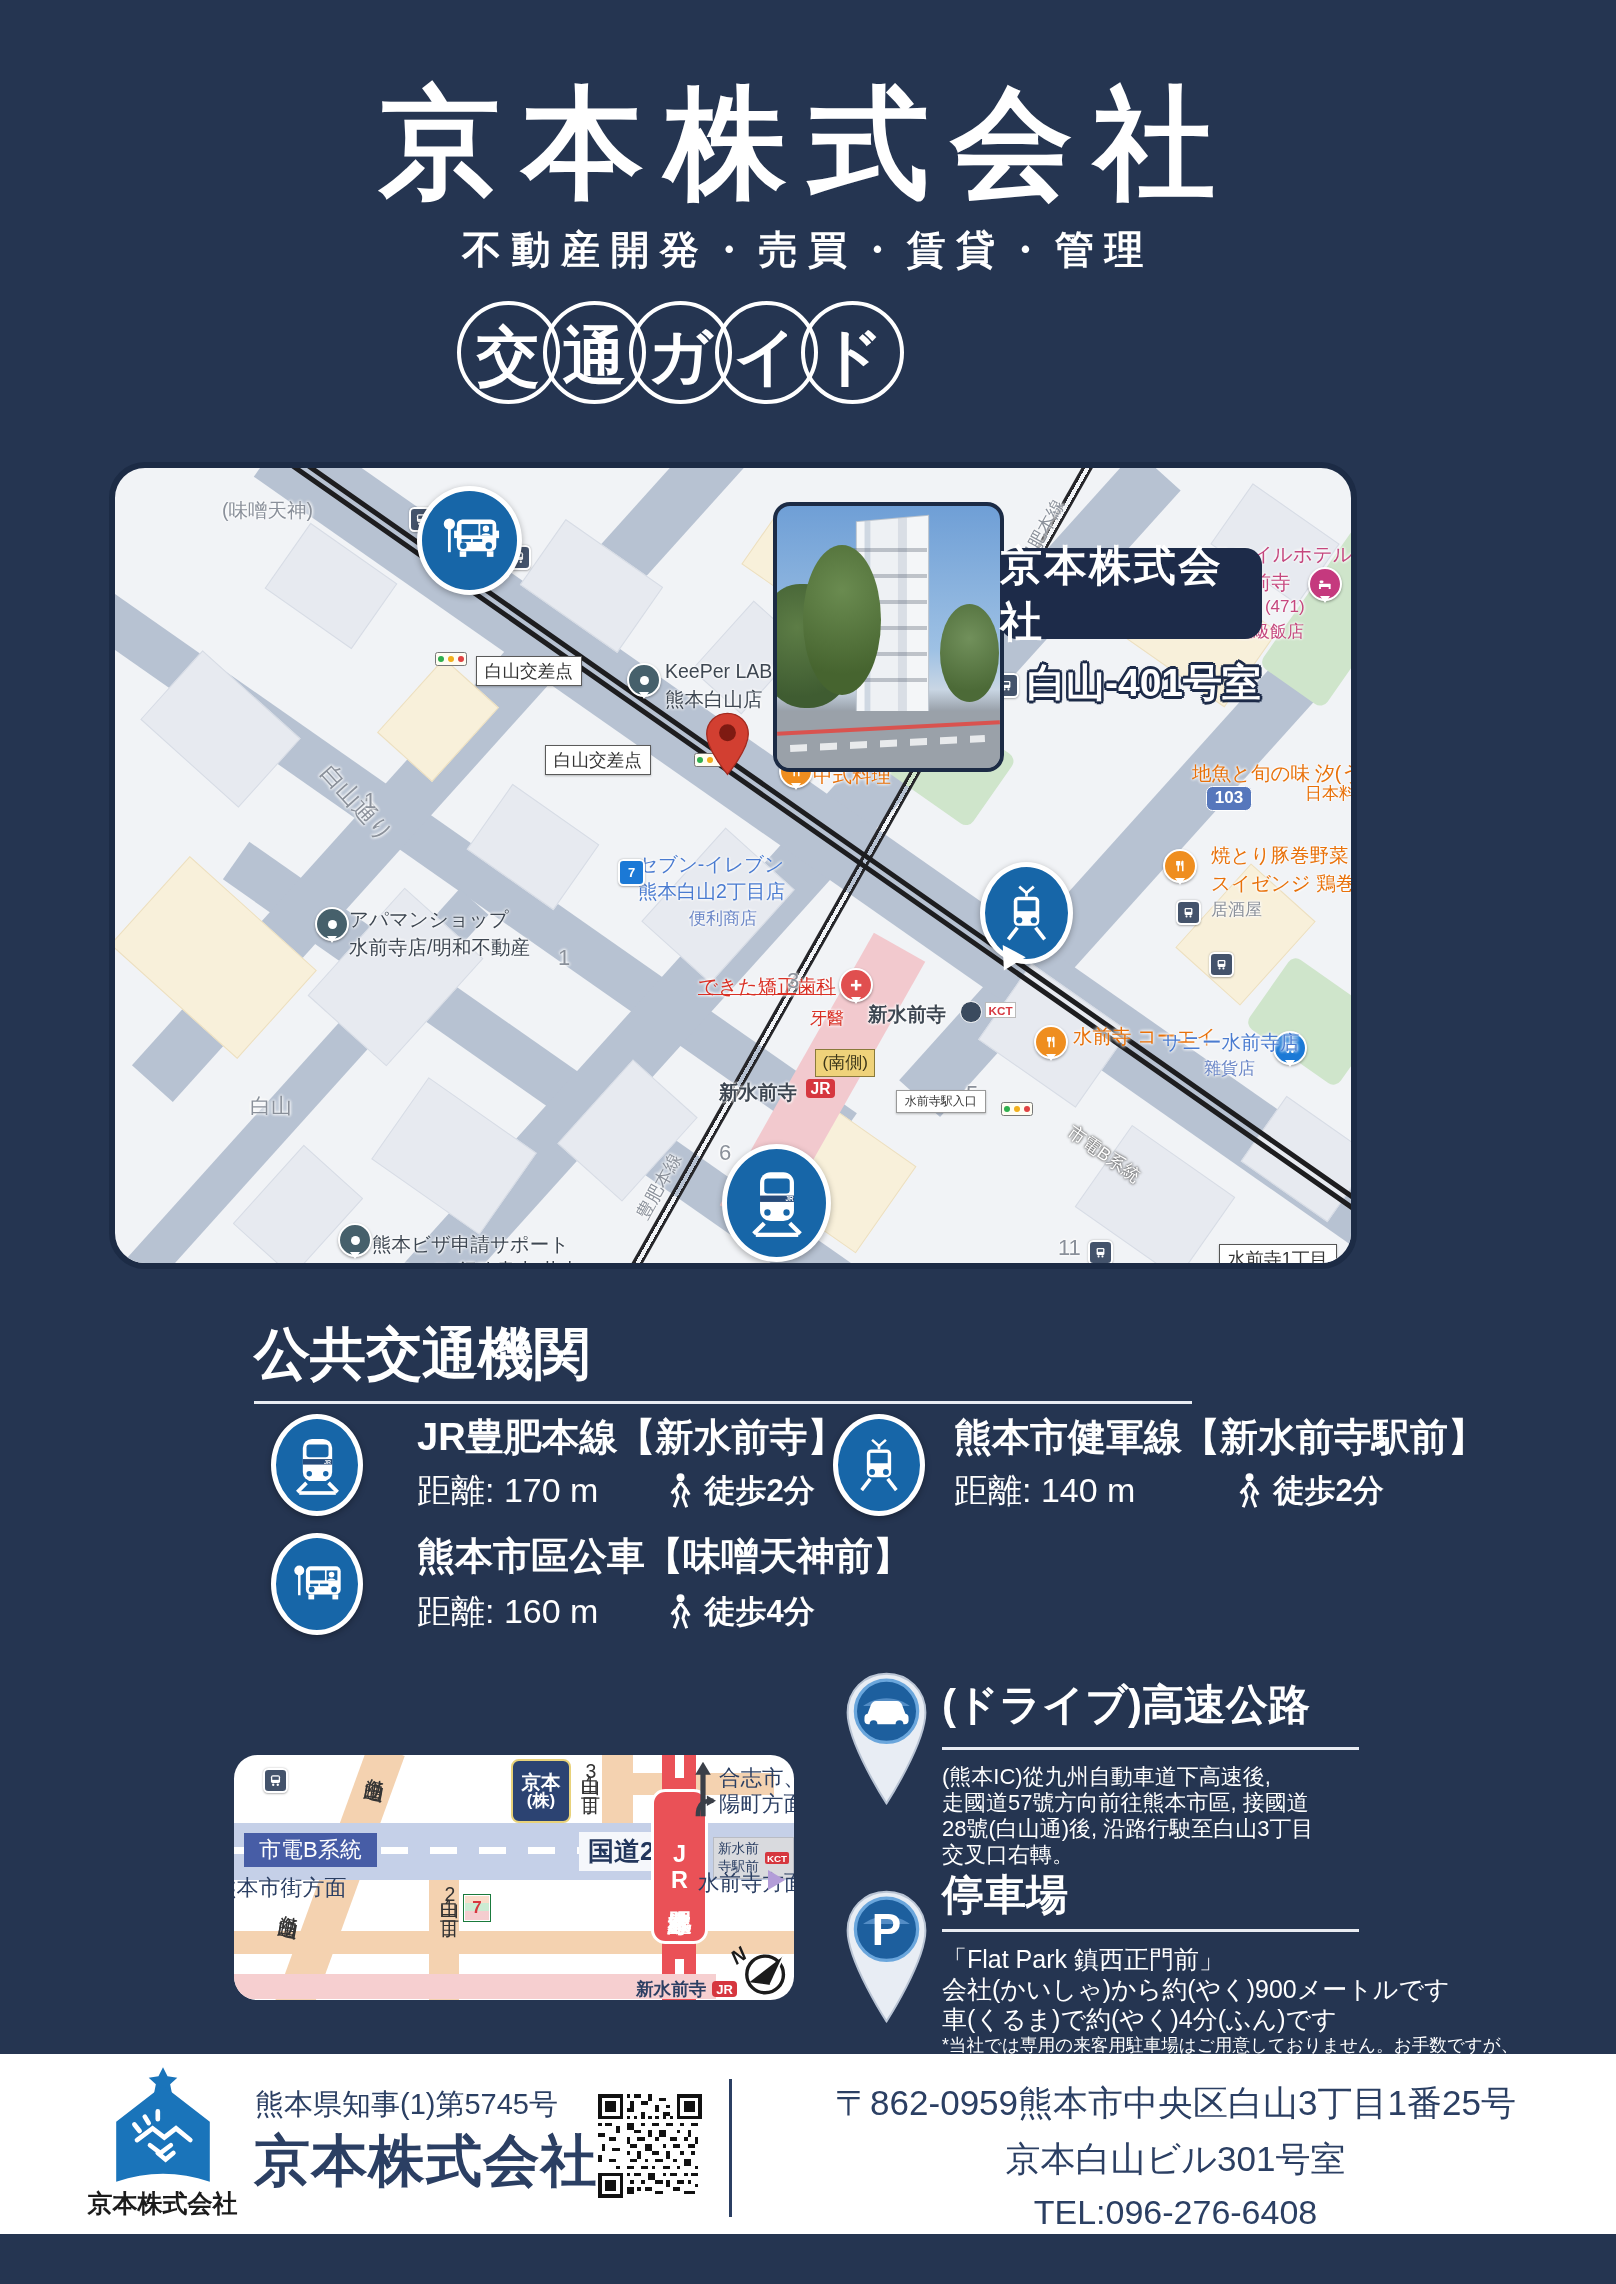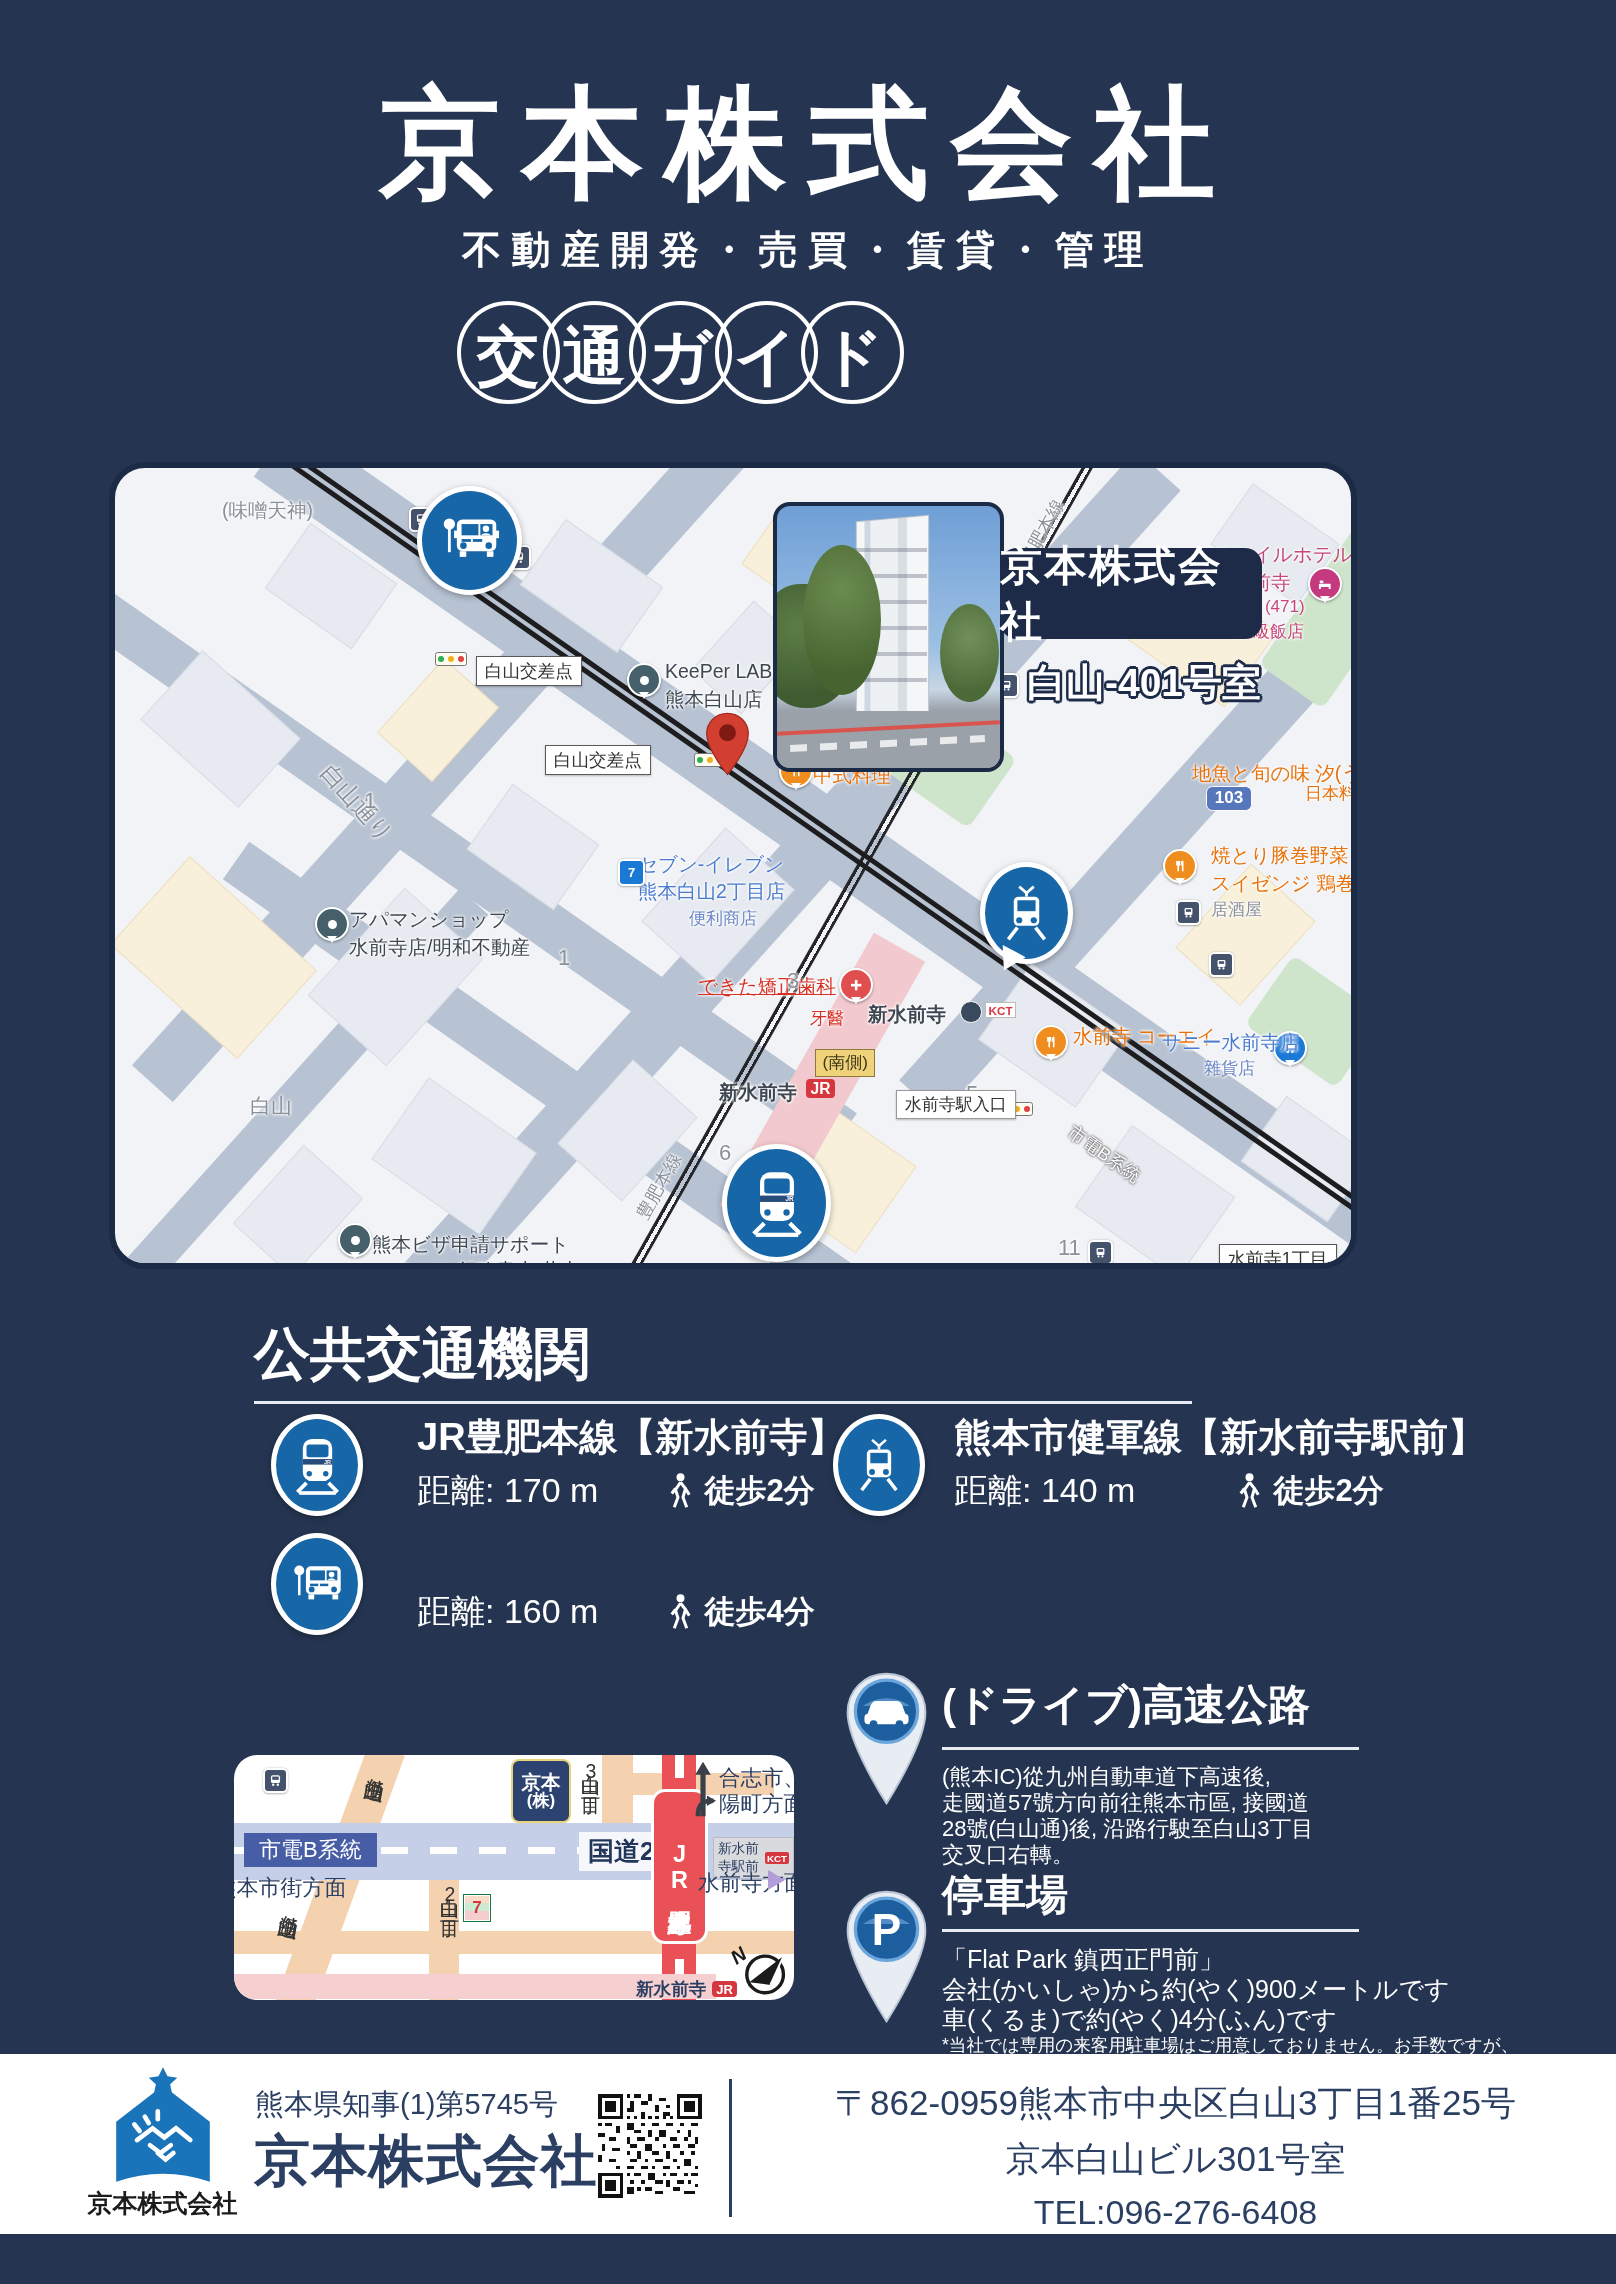--- a/index.html
+++ b/index.html
@@ -302,21 +302,21 @@
     <div class="maplabel gray" style="left:851px;top:613px;font-size:22px;">5</div>
     <div class="maplabel gray" style="left:604px;top:672px;font-size:22px;">6</div>
     <div class="maplabel gray" style="left:943px;top:767px;font-size:22px;">11</div>
 
     <div class="maplabel dark" style="left:753px;top:533px;font-weight:bold;">新水前寺</div>
     <div class="abs" style="left:845px;top:533px;width:19.5px;height:19.5px;border-radius:50%;background:#3a4a5e;border:1.3px solid #fff;"></div>
     <div class="abs" style="left:870px;top:534px;background:#fff;border:0.7px solid #bbb;padding:0.7px 2.6px;font-size:11.7px;font-weight:bold;color:#d6373f;">KCT</div>
     <div class="abs" style="left:700px;top:581px;background:#efd27a;border:1.3px solid #8a7a3a;padding:1.3px 6.5px;font-size:17px;color:#3c3push;color:#3c3619;white-space:nowrap;">(南側)</div>
     <div class="maplabel dark" style="left:604px;top:611px;font-weight:bold;">新水前寺</div>
     <div class="abs" style="left:691px;top:611px;"><span class="jr-badge">JR</span></div>
-    <div class="box-label" style="left:781px;top:622px;border-color:#999;font-size:17px;">水前寺駅入口</div>
+    <div class="box-label" style="left:781px;top:622px;border-color:#999;font-size:12px;">水前寺駅入口</div>
     <div class="maplabel orange" style="left:958px;top:555px;">水前寺 コーエイ</div>
     <div class="maplabel blue" style="left:1047px;top:561px;">サニー水前寺店</div>
     <div class="maplabel" style="left:1089px;top:589px;color:#6c87c7;font-size:17px;">雜貨店</div>
     <div class="maplabel orange" style="left:1096px;top:374px;">焼とり豚巻野菜</div>
     <div class="maplabel orange" style="left:1096px;top:402px;">スイゼンジ 鶏巻</div>
     <div class="maplabel" style="left:1096px;top:430px;color:#8a909a;font-size:17px;">居酒屋</div>
     <div class="abs" style="left:1091px;top:318px;background:#5677bc;color:#fff;font-size:17px;font-weight:bold;padding:1.3px 7.8px;border-radius:6.5px;border:1.3px solid #fff;">103</div>
     <div class="maplabel pink" style="left:1098px;top:73px;">スマイルホテル</div>
     <div class="maplabel pink" style="left:1117px;top:101px;">水前寺</div>
     <div class="maplabel pink" style="left:1130px;top:128px;font-size:17px;">★ (471)</div>
@@ -403,20 +403,21 @@
         <circle cx="49" cy="20" r="3.4" fill="#fff"></circle>
         <path d="M44 27c1-3 9-3 10 0z" fill="#fff"></path>
         <rect x="23" y="31" width="10" height="3" fill="#1766a8"></rect>
         <rect x="35" y="31" width="10" height="3" fill="#1766a8"></rect>
         <circle cx="25" cy="38" r="3.5" fill="#1766a8"></circle>
         <circle cx="52" cy="38" r="3.5" fill="#1766a8"></circle>
         <rect x="21" y="44" width="7" height="6"></rect>
         <rect x="50" y="44" width="7" height="6"></rect>
       </svg>
   </div>
+  <div class="t-item-title" style="left:417px;top:1531px;">熊本市區公車【味噌天神前】</div>
   <div class="t-item-line" style="left:417px;top:1589px;">
     <span class="dist">距離: 160 m</span>
     <span style="width:46px;"></span>
     <svg width="25" height="38" viewBox="0 0 20 30">
         <circle cx="10" cy="4" r="3.2" fill="#fff"></circle>
         <path d="M10 8l-4 6 2 6-3 8M10 8l4 5-2 7 3 8M6 13l-3 4M14 13l3 5" stroke="#fff" stroke-width="2.4" fill="none"></path>
       </svg>
     <span class="walk">徒歩4分</span>
   </div>
 

